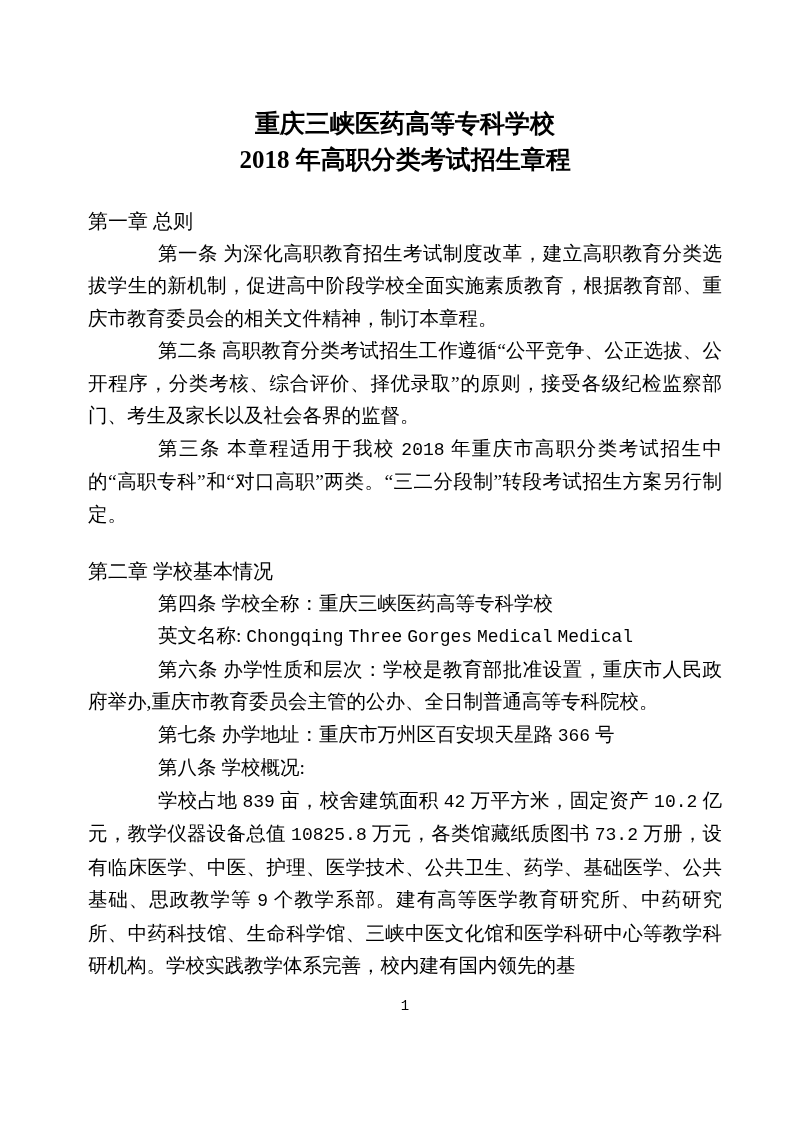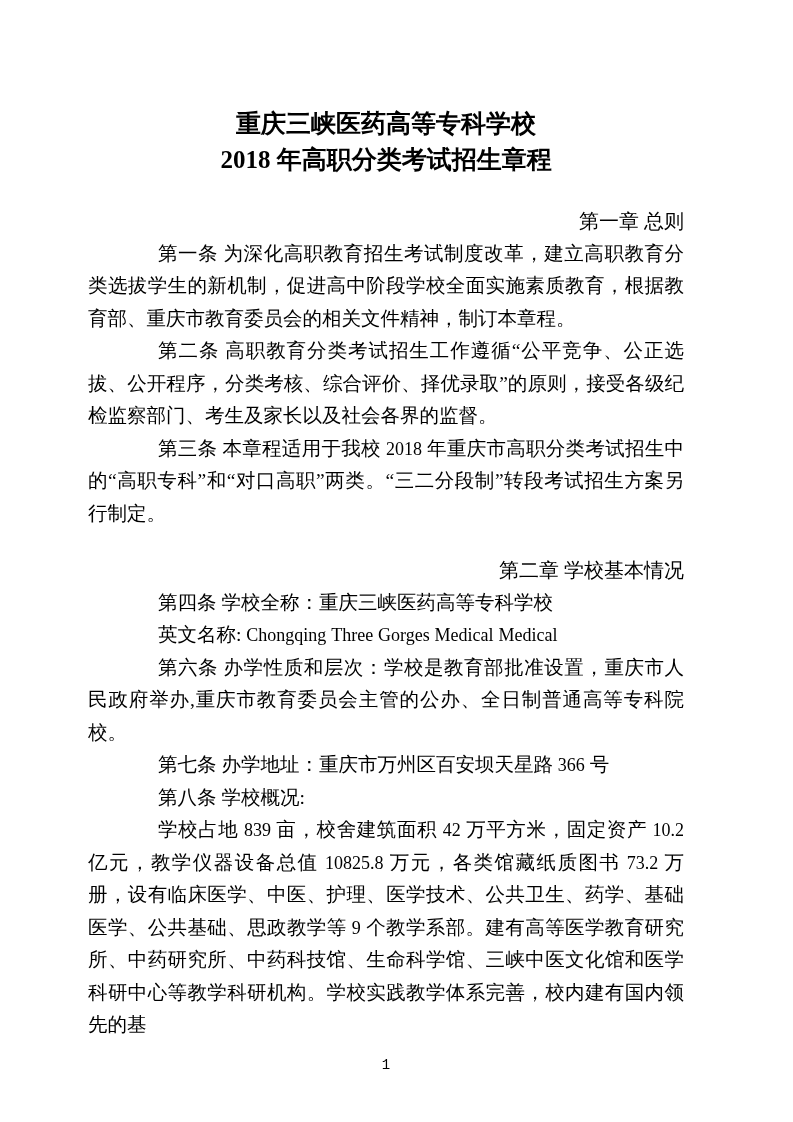--- a/index.html
+++ b/index.html
@@ -9,31 +9,31 @@
   }
   .page {
     position: relative;
     width: 793px;
     height: 1122px;
     margin: 0;
     background: #ffffff;
     color: #000000;
     font-family: "Liberation Serif", "DejaVu Serif", serif;
     box-sizing: border-box;
-    padding: 106px 109px 0 88px;
+    padding: 106px 71px 0 88px;
     overflow: hidden;
   }
   .doc-title {
     text-align: center;
     font-weight: bold;
     font-size: 25px;
     line-height: 36px;
   }
   .chapter-heading {
-    text-align: right;
+    text-align: left;
     font-size: 20px;
     line-height: 32.5px;
     margin: 0;
     font-family: Liberation Serif, serif;
   }
   .chapter-heading.first {
     margin-top: 27px;
   }
   .chapter-heading.second {
     margin-top: 24px;
@@ -42,21 +42,21 @@
     margin: 0;
     font-size: 19.5px;
     line-height: 32.5px;
     text-align: justify;
     text-indent: 70px;
   }
   .para .lbl {
     font-weight: normal;
   }
   .latin {
-    font-family: Liberation Serif, serif;
+    font-family: Liberation Mono, monospace;
     font-size: 18px;
   }
   .page-number {
     text-align: center;
     font-size: 14px;
     line-height: 18px;
     margin-top: 14px;
     font-family: "Liberation Mono", "DejaVu Sans Mono", monospace;
   }
 </style>

